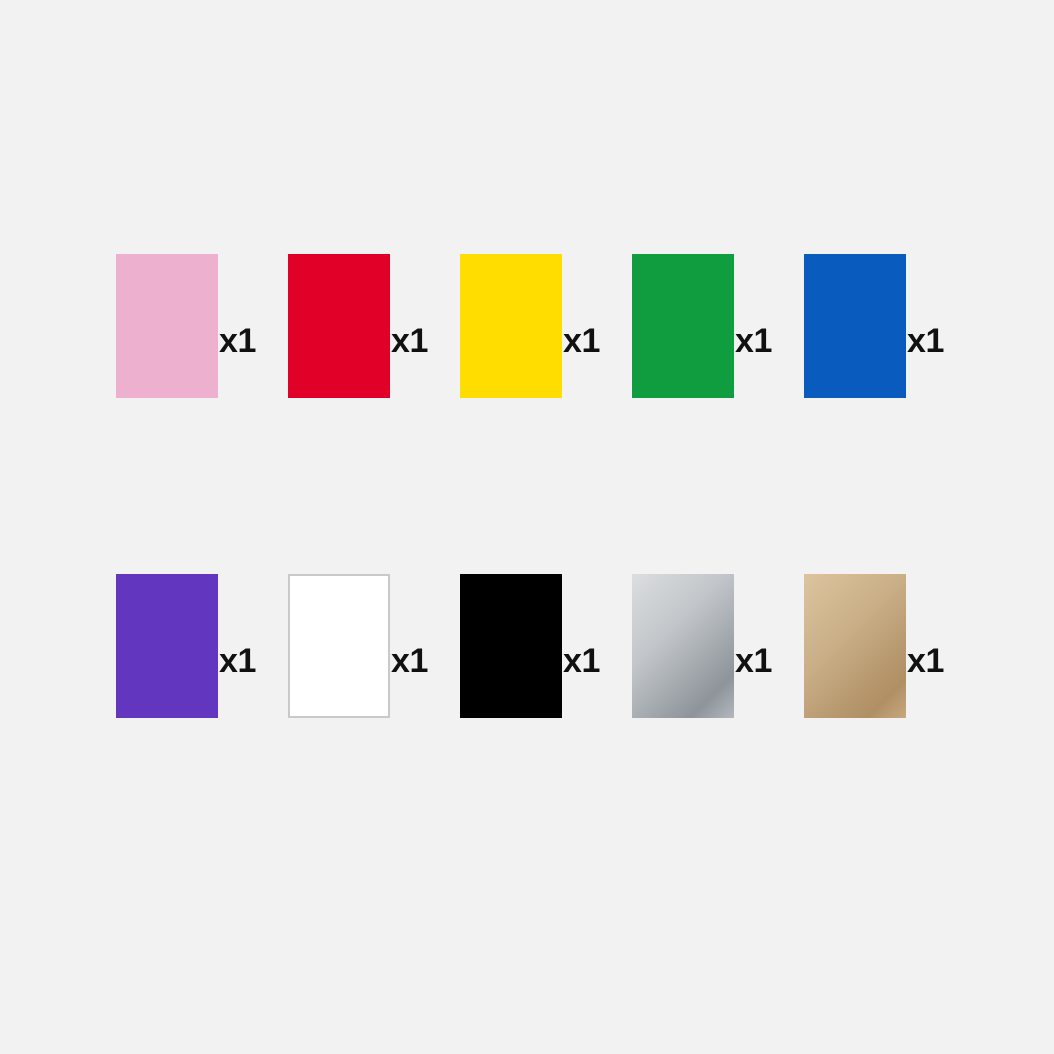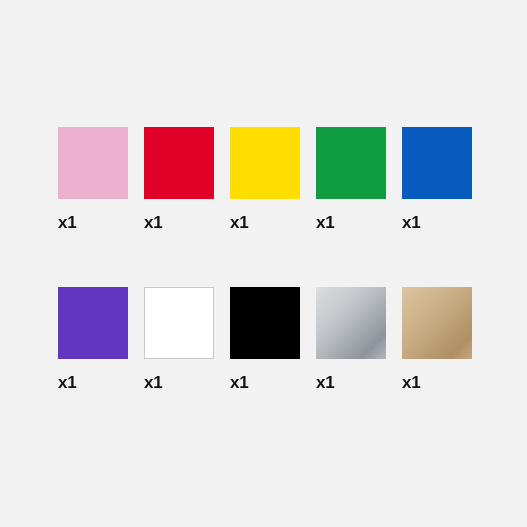--- a/index.html
+++ b/index.html
@@ -26,22 +26,22 @@
     display: flex;
     flex-direction: row;
     gap: 16px;
   }
   #swatch-row-1 { top: 127px; }
   #swatch-row-2 { top: 287px; }
 
   .swatch-cell {
     width: 70px;
     display: flex;
-    flex-direction: column;
-    align-items: flex-start;
+    flex-direction: row;
+    align-items: center;
   }
   .swatch-chip {
     width: 70px;
     height: 72px;
     box-sizing: border-box;
     background: #ccc;
   }
   .swatch-chip.bordered {
     border: 1px solid #c9c9c9;
   }

